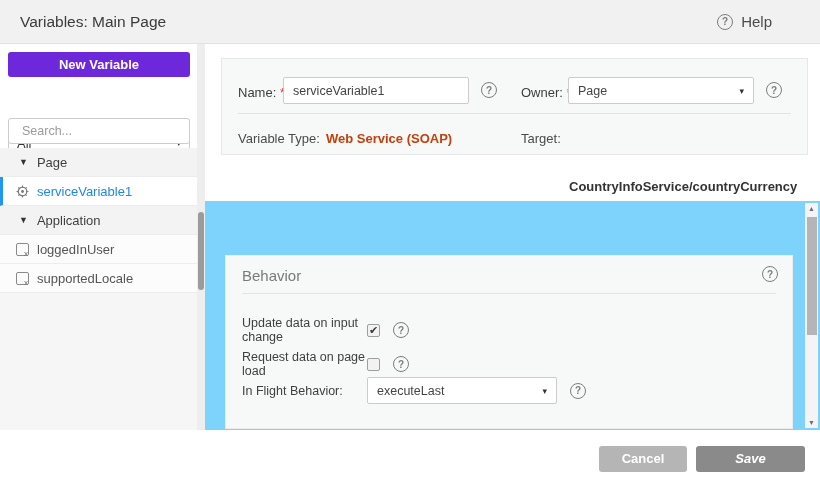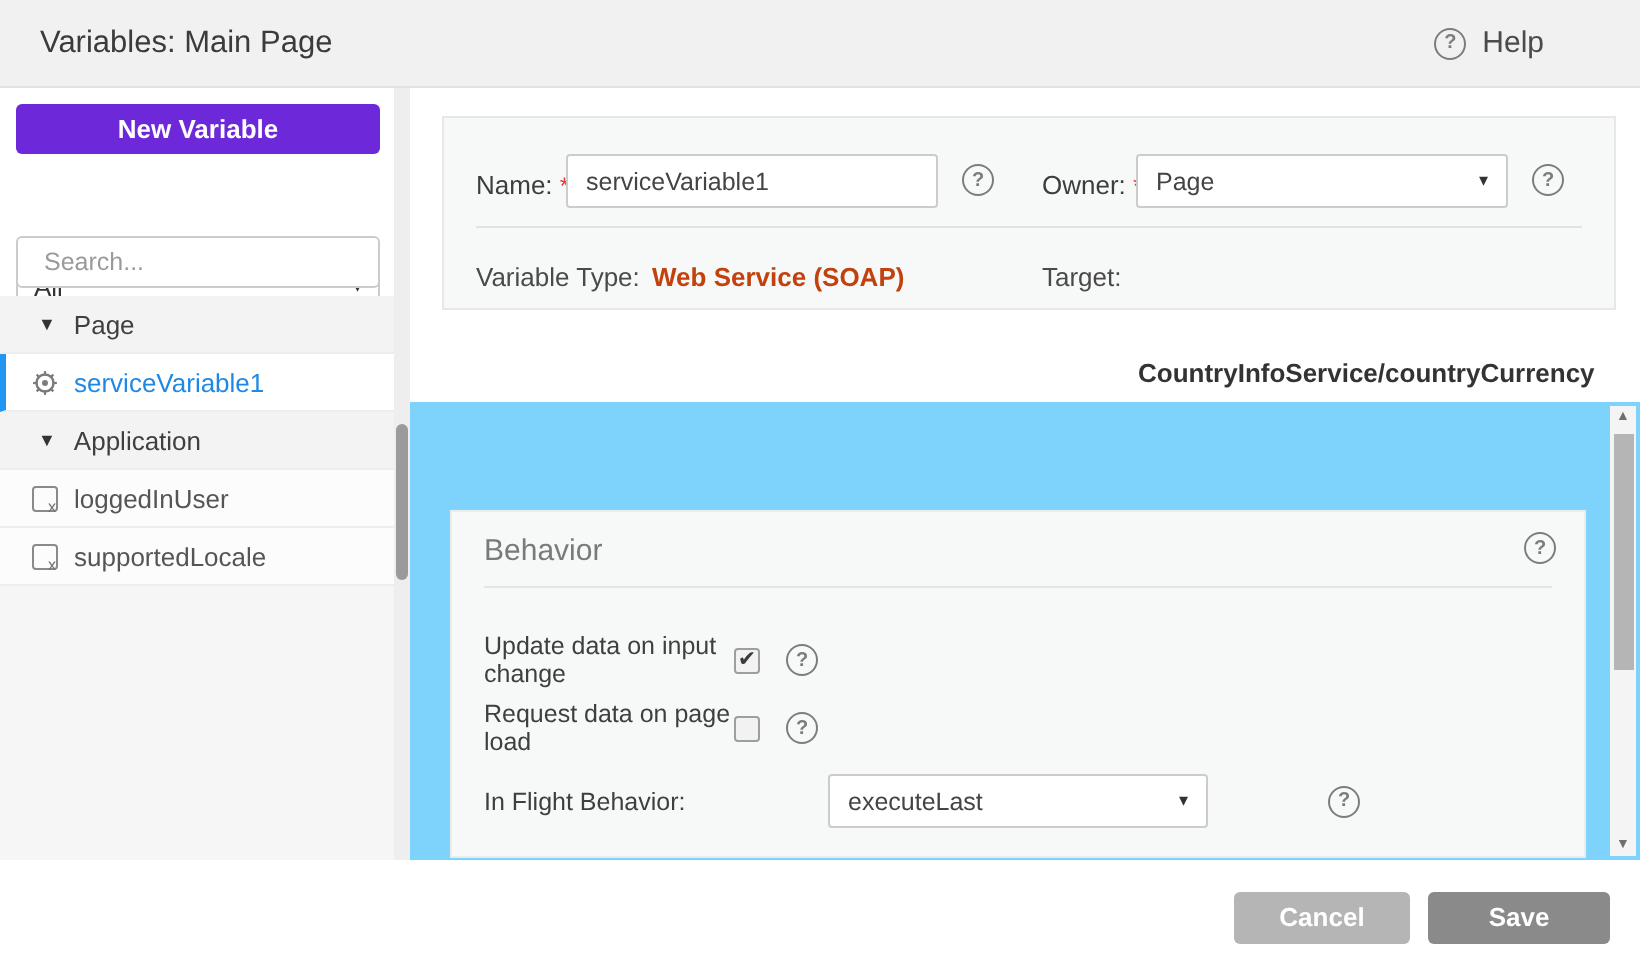--- a/index.html
+++ b/index.html
@@ -63,32 +63,32 @@
   .panel { position:absolute; left:20px; width:568px; background:#f7f8f8; border:1px solid #ececec; }
   .panel .ptitle { position:absolute; left:16px; top:11px; font-size:15px; color:#7a7a7a; }
   .panel .phelp { position:absolute; right:14px; top:10px; cursor:pointer; }
   .panel .phr { position:absolute; left:16px; right:16px; top:37px; border-top:1px solid #e4e4e4; }
   .bpanel { top:54px; height:174px; }
   .prow { position:absolute; left:16px; display:flex; align-items:center; }
   .prow .plab { font-size:12.5px; color:#3f3f3f; width:125px; }
   .cbox { width:13px; height:13px; border:1px solid #9e9e9e; border-radius:2px; background:#f2f2f2; display:flex; align-items:center; justify-content:center; font-size:11px; color:#3a3a3a; cursor:pointer; line-height:1; }
   .prow .qicon { margin-left:13px; }
   .flight-select { width:190px; height:27px; border:1px solid #ccc; border-radius:2px; background:#fff; font-size:12.5px; color:#444; display:flex; align-items:center; padding:0 9px; cursor:pointer;justify-content:center; }
-  .r0 { top:60px; } .r1 { top:94px; } .r2 { top:131px;gap:47px; }
+  .r0 { top:60px; } .r1 { top:94px; } .r2 { top:121px; }
 
   .vscroll { position:absolute; right:2px; top:2px; width:13px; height:225px; background:#f4f4f4; }
   .vscroll .arr { position:absolute; left:0; width:13px; height:11px; font-size:7px; color:#6f6f6f; text-align:center; line-height:11px; cursor:pointer; }
   .vscroll .up { top:0; } .vscroll .dn { bottom:0; }
   .vscroll .thumb { position:absolute; left:1.5px; top:14px; width:10px; height:118px; background:#b5b5b5; cursor:pointer; }
 
   
   .footer { position:absolute; left:0; top:430px; width:820px; height:57px; background:#fff; display:flex; align-items:center; justify-content:flex-end; gap:9px; padding-right:15px; }
   .fbtn { height:26px; border:none; border-radius:3px; color:#fff; font-size:13px; font-weight:bold; font-family:inherit; cursor:pointer; padding:0 18px; }
   .fbtn.cancel { background:#b5b5b5; width:88px; }
-  .fbtn.save { background:#8a8a8a; width:91px; }
+  .fbtn.save { background:#8a8a8a; width:109px;font-style:italic; }
   .fbtn.saveclose { background:#2196f3; }
 
   svg { display:block; }
 </style>
 </head>
 <body>
 
 <div id="app">
 
   <div class="header">

